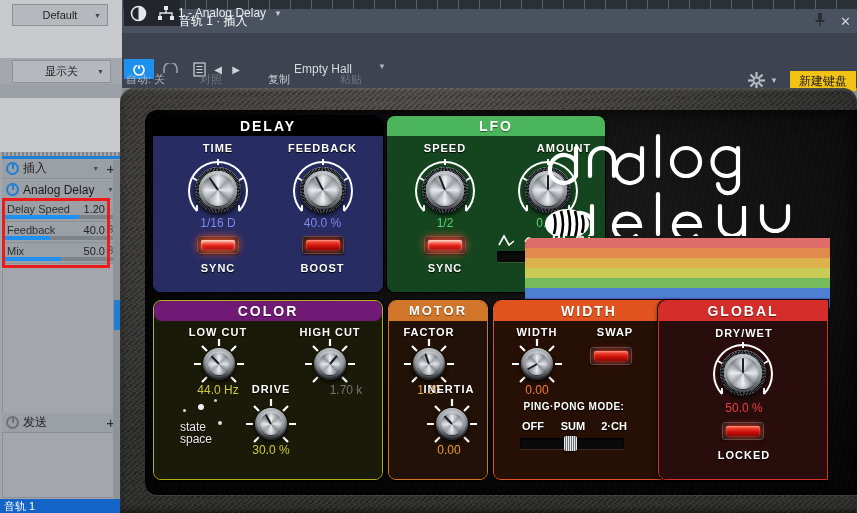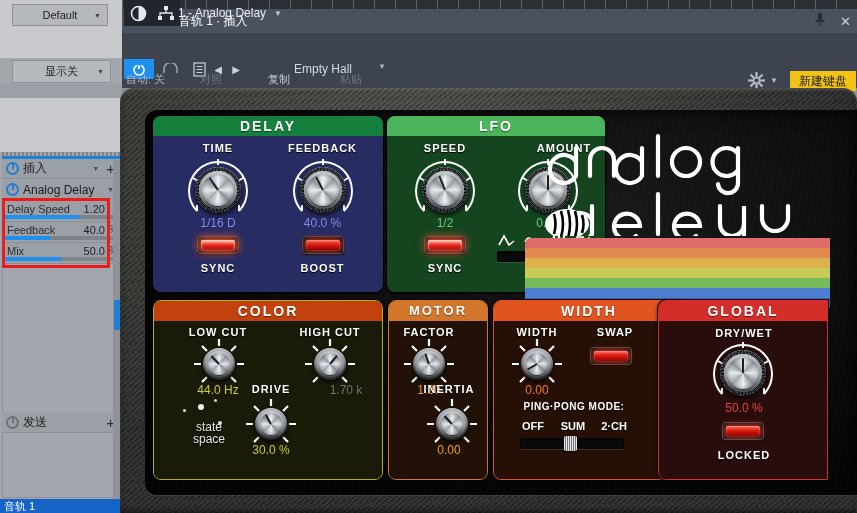--- a/index.html
+++ b/index.html
@@ -332,21 +332,21 @@
         <circle cx="8.5" cy="8.5" r="2.1" fill="#3d4450"></circle>
       </svg>
   </div>
   <div id="gearcarat">▼</div>
   <div id="newkb">新建键盘</div>
 
   <div id="plugin">
     <div id="inner">
 
       <div class="panel noise" style="left:8px; top:6px; width:230px; height:176px; background:#2b3070;">
-        <div class="ptitle" style="background:#15803d;">DELAY</div>
+        <div class="ptitle" style="background:#000000;">DELAY</div>
         <div class="pbody noise" style="background:#272c63;">
           <div class="klbl" style="left:10px;top:6px;width:110px;">TIME</div>
           <div class="arc" style="left:33px;top:22px;width:64px;height:64px;">
             <svg width="64" height="64" viewBox="0 0 64 64">
                 <path d="M11 53 A29 29 0 1 1 53 53" fill="none" stroke="#fff" stroke-width="2"></path>
                 <path d="M32 1 v6 M7 20 l5 3 M57 20 l-5 3 M11 53 v-6 M53 53 v-6" stroke="#fff" stroke-width="2"></path>
               </svg>
           </div>
           <div class="knob" style="left:42px;top:31px;width:46px;height:46px;">
             <div class="knurl"></div>
@@ -460,21 +460,21 @@
         <div style="background:#e08b4d"></div>
         <div style="background:#ddb24e"></div>
         <div style="background:#c8cc55"></div>
         <div style="background:#76bc5c"></div>
         <div style="background:#4f7fd1"></div>
         <div style="background:#4f5fc4"></div>
       </div>
 
       <div class="panel noise" style="left:8px; top:190px; width:230px; height:180px; background:#1d1c07;
                   border:1px solid #b4b01e;">
-        <div class="ptitle" style="background:#c2410c;">COLOR</div>
+        <div class="ptitle" style="background:#701a75;border-radius:8px;">COLOR</div>
         <div class="pbody noise" style="background:#1a1a08;">
           <div class="klbl" style="left:14px;top:5px;width:100px;">LOW CUT</div>
           <div class="arc" style="left:40px;top:18px;width:50px;height:50px;">
             <svg width="50" height="50" viewBox="0 0 50 50">
                 <g stroke="#fff" stroke-width="2.2">
                   <path d="M25 0 v7 M8 7 l5 5 M42 7 l-5 5 M0 25 h7 M43 25 h7 M8 43 l5 -5 M42 43 l-5 -5"></path>
                 </g>
               </svg>
           </div>
           <div class="knob" style="left:49px;top:27px;width:32px;height:32px;">
@@ -504,21 +504,21 @@
                   <path d="M25 0 v7 M8 7 l5 5 M42 7 l-5 5 M0 25 h7 M43 25 h7 M8 43 l5 -5 M42 43 l-5 -5"></path>
                 </g>
               </svg>
           </div>
           <div class="knob" style="left:101px;top:87px;width:32px;height:32px;">
             <div class="cap" style="left:5px;top:5px;right:5px;bottom:5px;"></div>
             <div class="ptr" style="left:15px;top:5px;height:11px;transform:rotate(-30deg);"></div>
           </div>
           <div class="kval" style="left:78px;top:122px;width:78px;color:#cfc93a;">30.0 %</div>
 
-          <div style="position:absolute;left:26px;top:100px;width:58px;height:34px;color:#e7e7e7;font-size:12px;line-height:12px;text-align:center;text-shadow:0 1px 1px #000;">
+          <div style="position:absolute;left:26px;top:100px;width:58px;height:34px;color:#e7e7e7;font-size:12px;line-height:12px;text-shadow:0 1px 1px #000;">
             <span>state</span><br>
             <span>space</span>
           </div>
           <div style="position:absolute;left:29px;top:88px;width:3px;height:3px;border-radius:50%;background:#ddd;"></div>
           <div style="position:absolute;left:44px;top:83px;width:6px;height:6px;border-radius:50%;background:#f0f0f0;"></div>
           <div style="position:absolute;left:60px;top:78px;width:3px;height:3px;border-radius:50%;background:#ccc;"></div>
           <div style="position:absolute;left:64px;top:100px;width:4px;height:4px;border-radius:50%;background:#ddd;"></div>
         </div>
       </div>
 

